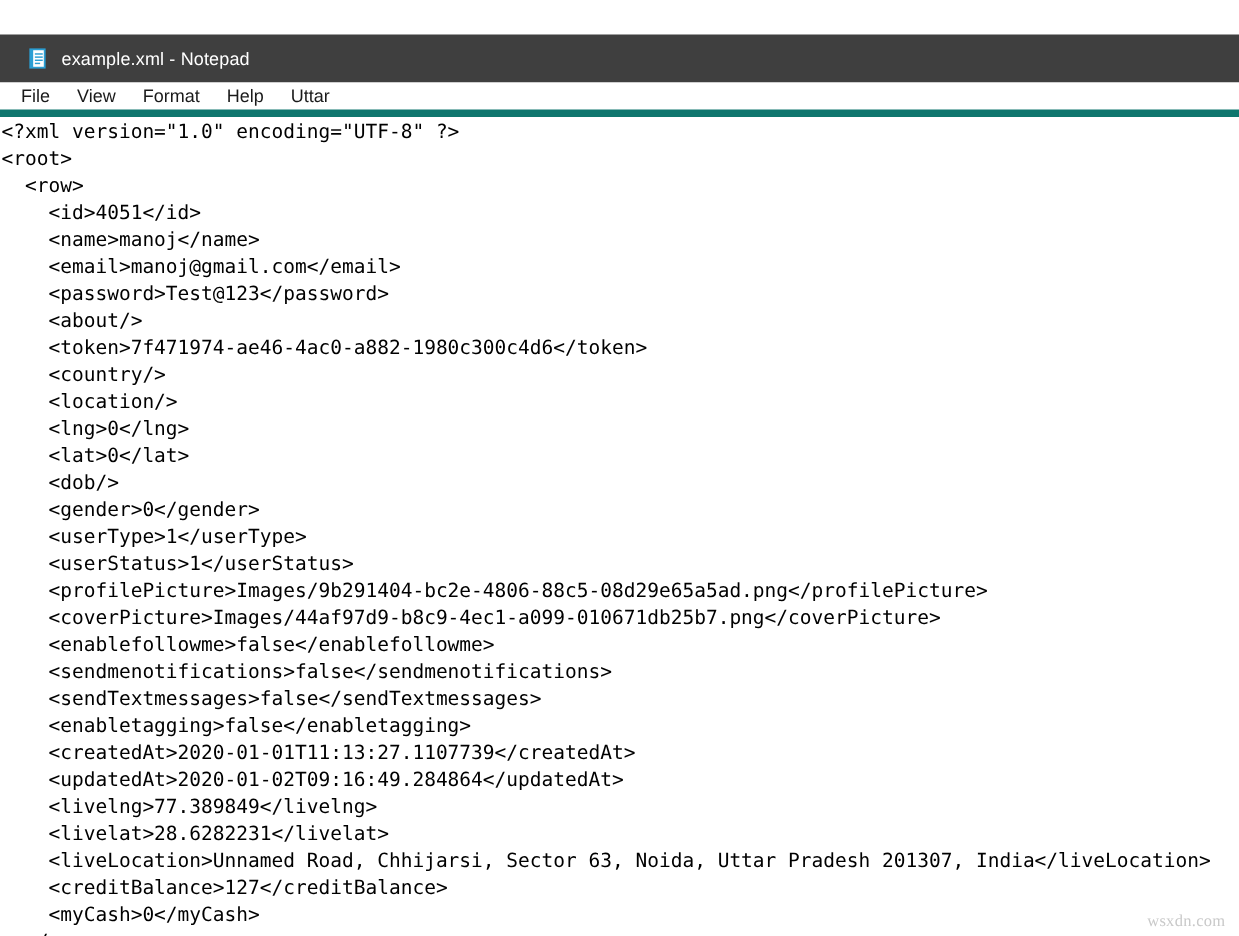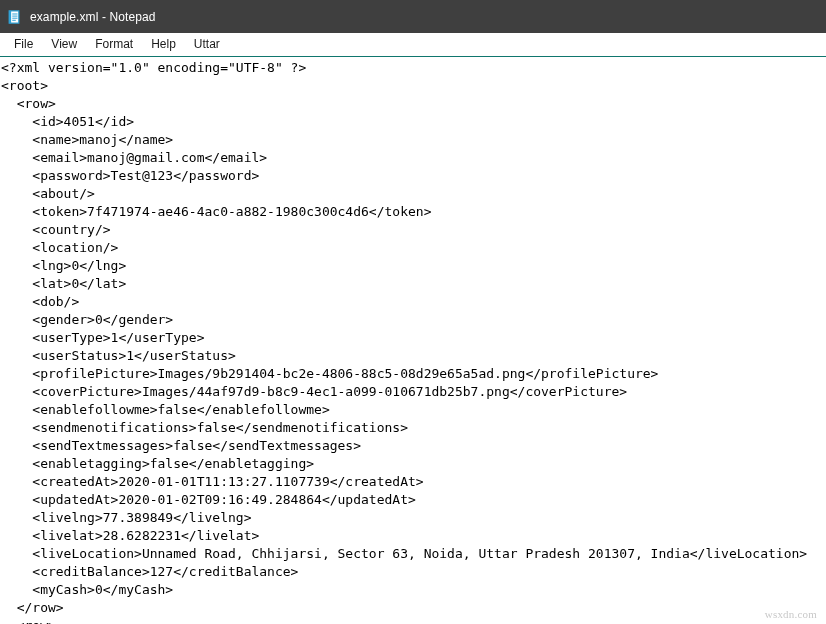--- a/index.html
+++ b/index.html
@@ -26,23 +26,24 @@
     overflow: hidden;
   }
 
   
   #title-bar {
     height: 34px;
     min-height: 22px;
     background: #3f3f3f;
     display: flex;
     align-items: center;
-    padding-left: 7px;
+    padding-left: 18px;
     box-sizing: border-box;
     user-select: none;
+    margin-top: 23px;
   }
   #title-bar .app-icon {
     width: 14px;
     height: 14px;
     display: block;
     flex: 0 0 auto;
   }
   #title-bar .title-text {
     color: #ffffff;
     font-size: 12px;
@@ -60,21 +61,21 @@
 
   
   #menu-bar {
     height: 24px;
     min-height: 22px;
     background: #ffffff;
     display: flex;
     align-items: center;
     padding-left: 5px;
     box-sizing: border-box;
-    border-bottom: 1px solid #0f766e;
+    border-bottom: 5px solid #0f766e;
     user-select: none;
   }
   .menu-item {
     font-size: 12px;
     color: #1a1a1a;
     font-family: "Liberation Sans", sans-serif;
     padding: 2px 9px 3px 9px;
     white-space: nowrap;
     cursor: default;
   }

